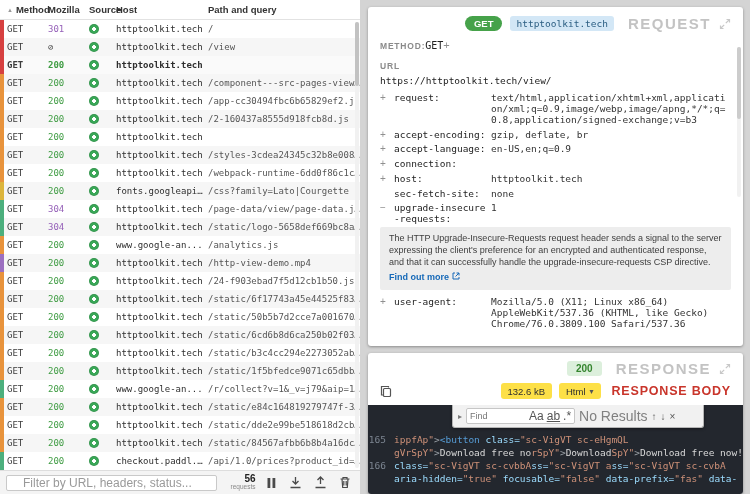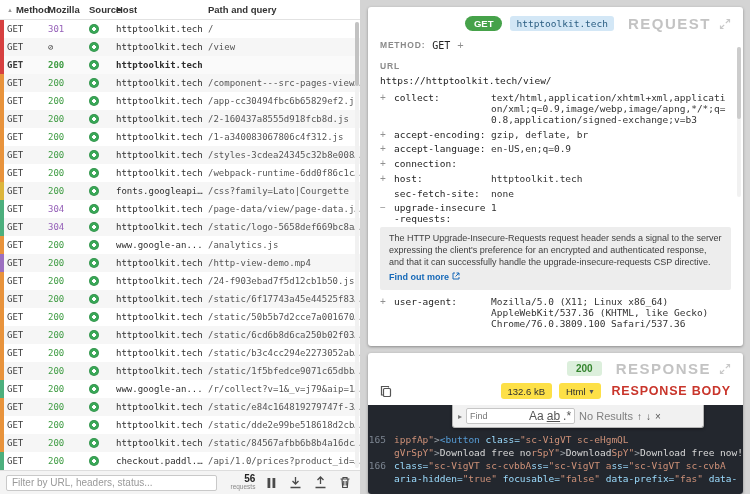--- a/index.html
+++ b/index.html
@@ -20,38 +20,38 @@
   .rows{height:450px;overflow:hidden;flex:none}
   .row{display:flex;height:18px;align-items:center;font-family:"DejaVu Sans Mono",monospace;font-size:9px;color:#555;cursor:pointer}
   .row:nth-child(even){background:#f6f6f6}
   .row.sel{font-weight:bold;color:#0d0d0d;background:#fafafa}
   .row .c-method{color:#3d3d3d}
   .row .c-host{color:#2e2e2e}
   .chrome-icon{width:10px;height:10px;border-radius:50%;background:radial-gradient(circle,#ffffff 0 1.6px,#3aa757 1.7px);box-shadow:inset 0 0 0 1px rgba(0,0,0,.10);display:inline-block}
   .vscroll{position:absolute;right:1px;top:22px;width:4px;height:446px;background:#f1f1f1;border-radius:2px}
   .vscroll .thumb{width:4px;height:64px;background:#c2c2c2;border-radius:2px}
   .foot{height:24px;border-top:1px solid #ddd;background:#f4f4f4;display:flex;align-items:center;gap:7px;padding:0 6px;flex:none}
-  .filter{width:215px;height:16px;border:1px solid #c9c9c9;border-radius:2px;font-size:10px;padding:0 5px;color:#333;background:#fff;font-family:"Liberation Sans",sans-serif}
+  .filter{width:215px;height:16px;border:1px solid #c9c9c9;border-radius:2px;font-size:12px;padding:0 16px;color:#333;background:#fff;font-family:"Liberation Sans",sans-serif}
   .filter::placeholder{color:#999}
   .count{width:32px;text-align:right;line-height:1}
   .count .n{font-size:10px;font-weight:bold;color:#222}
   .count .l{font-size:6.5px;color:#888}
   .fbtn{width:18px;height:18px;border:none;background:transparent;display:flex;align-items:center;justify-content:center;cursor:pointer;padding:0}
 
   
   .right{flex:1;display:flex;flex-direction:column;padding:7px 7px 0 8px;gap:7px;min-width:0;background:#d4d4d4}
   .card{background:#fff;border-radius:3px;box-shadow:0 1px 3px rgba(0,0,0,.35);position:relative}
   .card.req{height:339px;padding:8px 12px;overflow:hidden}
   .card.resp{flex:1;display:flex;flex-direction:column;overflow:hidden}
   .card-head{display:flex;align-items:center;justify-content:flex-end;gap:8px}
   .pill{background:#46a24a;color:#fff;font-size:9.5px;font-weight:bold;padding:2px 9px;border-radius:9px}
   .host-chip{background:#d3e7f6;color:#2b5e82;font-family:"DejaVu Sans Mono",monospace;font-size:9.5px;padding:2px 6px;border-radius:3px}
   .card-title{font-size:15px;font-weight:bold;color:#c3c3c3;letter-spacing:1.5px;margin-left:6px}
   .seclabel{font-size:8.5px;font-weight:bold;color:#8a8a8a;letter-spacing:.8px}
-  .method-row{display:flex;align-items:flex-start;gap:7px;margin-top:8px}
+  .method-row{display:flex;align-items:center;margin-top:8px}
   .mval{font-family:"DejaVu Sans Mono",monospace;font-size:10px;color:#222}
   .plus{color:#8f8f8f;font-size:11px;cursor:pointer;line-height:1}
   .mt{margin-top:10px}
   .urlval{font-family:"DejaVu Sans Mono",monospace;font-size:9.5px;color:#222;margin-top:4px}
   #headers-list{margin-top:6px}
   .hrow{display:flex;font-family:"DejaVu Sans Mono",monospace;font-size:9.5px;line-height:1.18;margin-bottom:3px}
   .htoggle{width:14px;flex:none;color:#8f8f8f;font-family:"Liberation Sans",sans-serif;font-size:10px;cursor:pointer}
   .hkey{width:97px;flex:none;color:#1d1d1d;word-break:break-all;padding-right:4px}
   .hval{flex:1;color:#333;word-break:break-word}
   .docsbox{background:#ededed;border-radius:2px;padding:6px 9px;margin:3px 0 6px 0;font-size:9px;color:#3d3d3d;line-height:1.32}
@@ -75,21 +75,21 @@
   .cl{display:flex;line-height:13px;white-space:pre}
   .gut{width:26px;flex:none;text-align:right;padding-right:8px;color:#7c8591}
   .code{flex:1;overflow:hidden;white-space:pre}
   .tk-tag{color:#569cd6}.tk-attr{color:#9cdcfe}.tk-str{color:#ce9178}.tk-txt{color:#d8d8d8}.tk-pun{color:#9aa0a6}
   .findw{position:absolute;top:0;left:84px;width:252px;height:23px;background:#f1f1f1;border:1px solid #b5b5b5;border-top:none;border-radius:0 0 3px 3px;box-shadow:0 1px 3px rgba(0,0,0,.4);display:flex;align-items:center;gap:4px;padding:0 5px;font-family:"Liberation Sans",sans-serif;z-index:2}
   .fw-toggle{color:#777;font-size:8px;cursor:pointer}
   .fw-input{background:#fff;border:1px solid #c6c6c6;border-radius:2px;height:16px;display:flex;align-items:center;padding:0 3px;gap:3px}
   .fw-input input{border:none;outline:none;width:56px;font-size:9px;color:#333;font-family:"Liberation Sans",sans-serif}
   .fw-ic{font-size:12px;color:#555;cursor:pointer}
   .fw-ic.ww{text-decoration:underline}
-  .fw-results{font-size:11px;color:#808080;white-space:nowrap}
+  .fw-results{font-size:14px;color:#808080;white-space:nowrap}
   .fw-btn{color:#555;font-size:10px;cursor:pointer}
 </style>
 </head>
 <body>
 
 <div class="app">
 
   <section class="left">
     <div class="thead">
       <span class="c-bar"></span>
@@ -160,21 +160,20 @@
           <span class="c-path">/2-160437a8555d918fcb8d.js</span>
         </div>
         <div class="row">
           <span class="c-bar" style="background: rgb(232, 147, 60);"></span>
           <span class="c-method">GET</span>
           <span class="c-status" style="color: rgb(63, 156, 67);">200</span>
           <span class="c-source">
             <span class="chrome-icon"></span>
           </span>
           <span class="c-host">httptoolkit.tech</span>
-          <span class="c-path">/1-a340083067806c4f312.js</span>
         </div>
         <div class="row">
           <span class="c-bar" style="background: rgb(232, 147, 60);"></span>
           <span class="c-method">GET</span>
           <span class="c-status" style="color: rgb(63, 156, 67);">200</span>
           <span class="c-source">
             <span class="chrome-icon"></span>
           </span>
           <span class="c-host">httptoolkit.tech</span>
           <span class="c-path">/styles-3cdea24345c32b8e008...</span>
@@ -397,21 +396,21 @@
       <div class="method-row">
         <span class="seclabel">METHOD:</span>
         <span class="mval">GET</span>
         <span class="plus">+</span>
       </div>
       <div class="seclabel mt">URL</div>
       <div class="urlval">https://httptoolkit.tech/view/</div>
       <div id="headers-list">
           <div class="hrow">
             <span class="htoggle">+</span>
-            <span class="hkey">collect:</span>
+            <span class="hkey">request:</span>
             <span class="hval">text/html,application/xhtml+xml,application/xml;q=0.9,image/webp,image/apng,*/*;q=0.8,application/signed-exchange;v=b3</span>
           </div>
           <div class="hrow">
             <span class="htoggle">+</span>
             <span class="hkey">accept-encoding:</span>
             <span class="hval">gzip, deflate, br</span>
           </div>
           <div class="hrow">
             <span class="htoggle">+</span>
             <span class="hkey">accept-language:</span>

